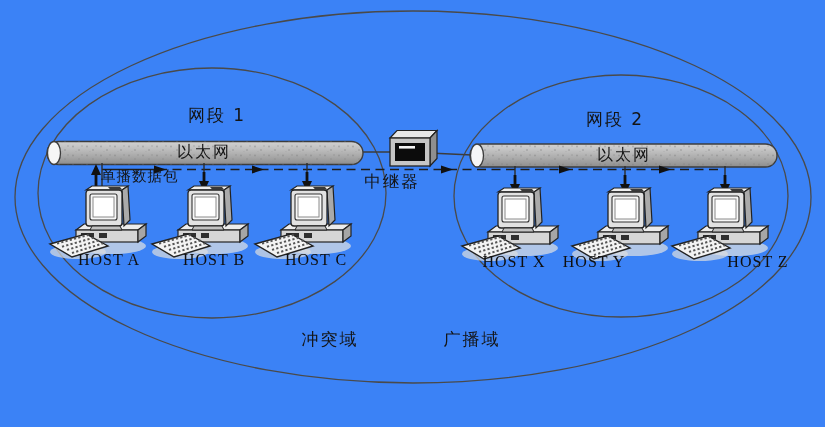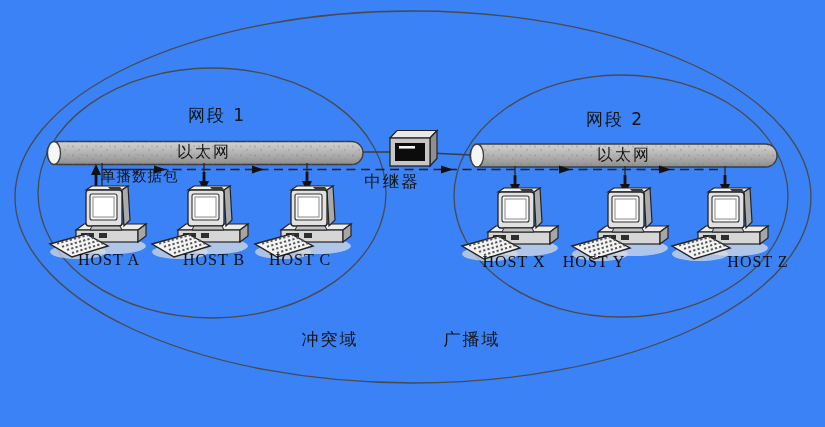--- a/index.html
+++ b/index.html
@@ -146,21 +146,21 @@
 
   <div class="lbl cjk cable-label center" style="left:204px;top:143px;">以太网</div>
   <div class="lbl cjk cable-label center" style="left:624px;top:146px;">以太网</div>
 
   <div class="lbl cjk unicast-label" style="left:101px;top:169px;">单播数据包</div>
 
   <div class="lbl cjk center" style="left:392px;top:173px;font-size:16.5px;">中继器</div>
 
   <div class="lbl host-label" style="left:101px;top:251px;margin-left:8px;">HOST A</div>
   <div class="lbl host-label" style="left:214px;top:251px;">HOST B</div>
-  <div class="lbl host-label" style="left:300px;top:251px;">HOST C</div>
+  <div class="lbl host-label" style="left:316px;top:251px;">HOST C</div>
   <div class="lbl host-label" style="left:514px;top:253px;">HOST X</div>
   <div class="lbl host-label" style="left:594px;top:253px;">HOST Y</div>
   <div class="lbl host-label" style="left:758px;top:253px;">HOST Z</div>
 
   <div class="lbl cjk domain-label center" style="left:330px;top:330px;">冲突域</div>
   <div class="lbl cjk domain-label center" style="left:472px;top:330px;">广播域</div>
 
 </div>
 
 </body></html>

